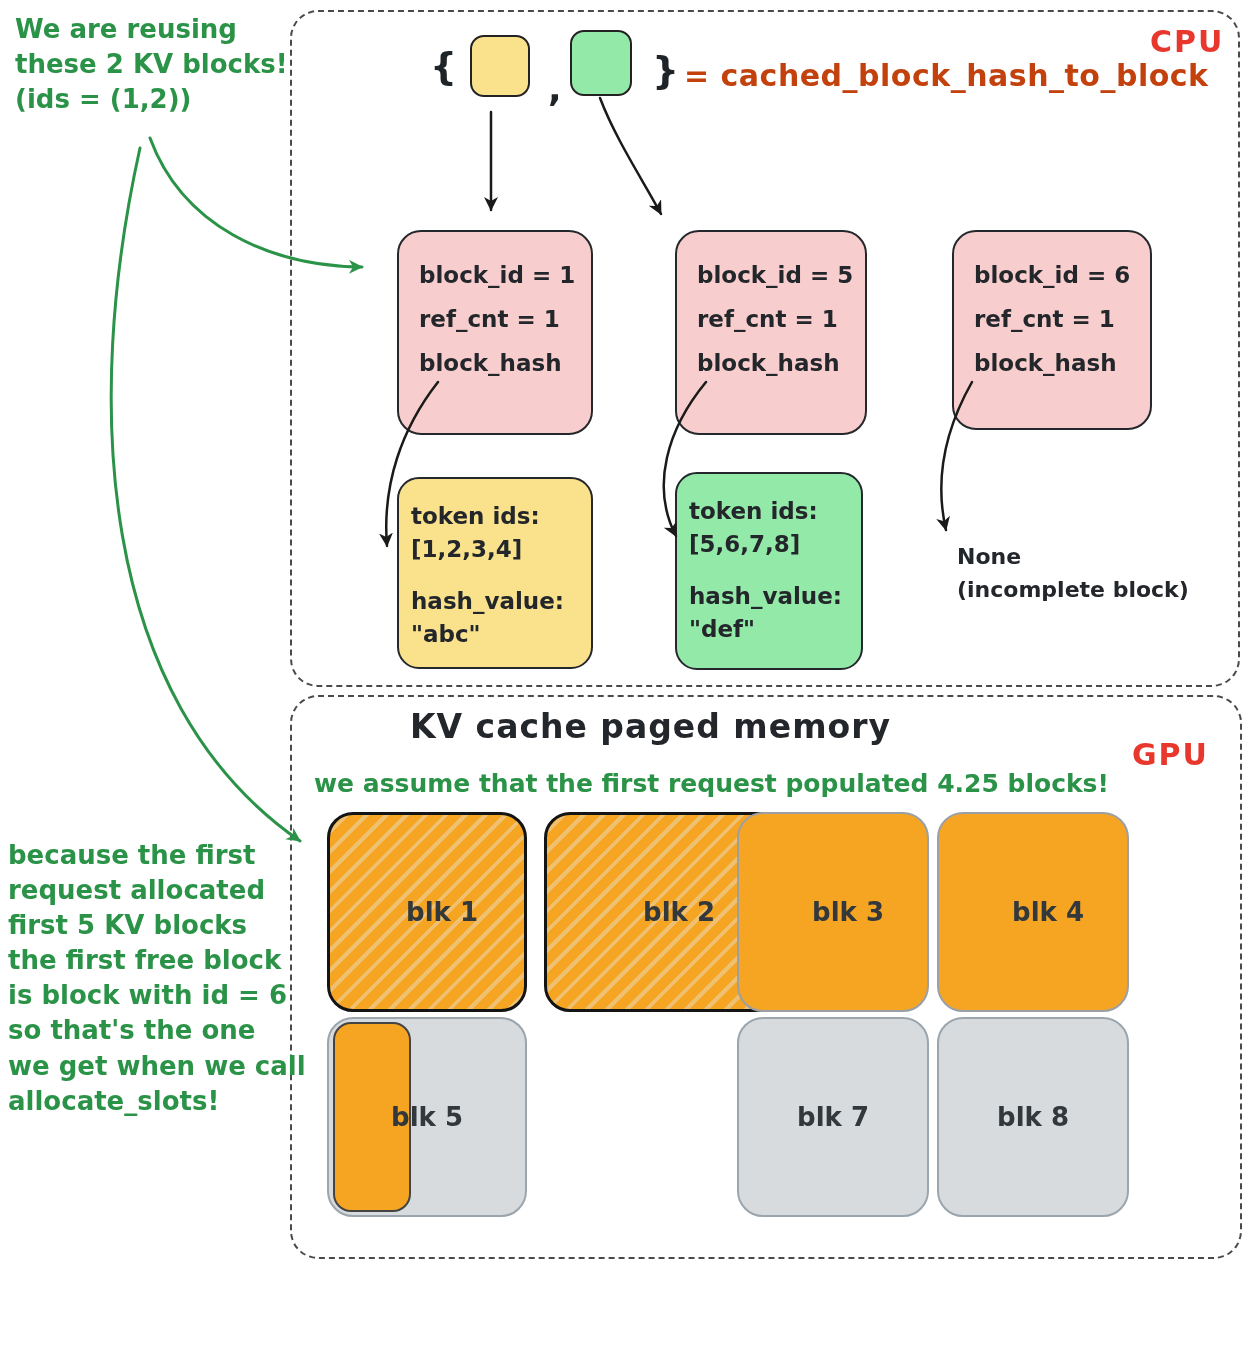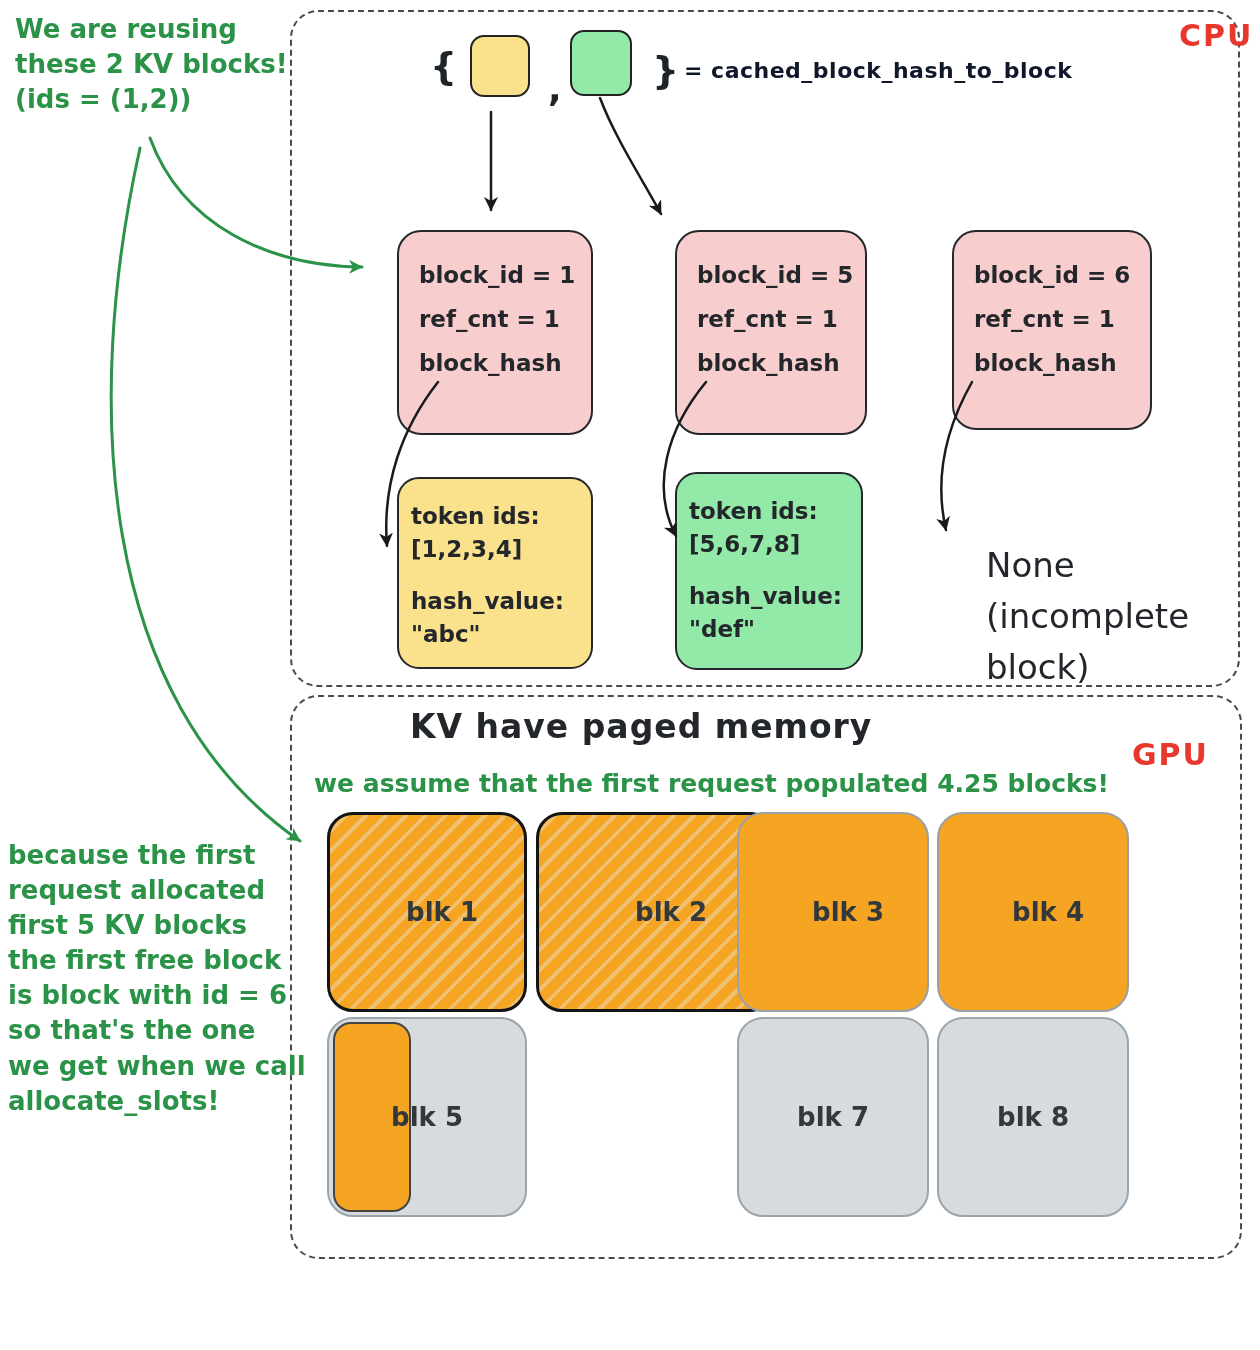--- a/index.html
+++ b/index.html
@@ -4,55 +4,55 @@
 <style>
   html,body{margin:0;padding:0;background:#ffffff;}
   body{font-family:"DejaVu Sans", "Liberation Sans", sans-serif;color:#2b2f33;}
   .canvas{position:relative;width:1260px;height:1350px;background:#fff;overflow:hidden;}
 
   .panel{position:absolute;border:2.5px dashed #4a4a4a;border-radius:28px;background:#fff;}
   .cpu-panel{left:290px;top:10px;width:946px;height:673px;}
   .gpu-panel{left:290px;top:695px;width:948px;height:560px;}
 
   .panel-label{position:absolute;font-size:30px;font-weight:bold;letter-spacing:2px;color:var(--red_label,#e8372c);}
-  .cpu-label{left:858px;top:6px;margin-left:29px;}
+  .cpu-label{left:858px;top:12px;}
   .gpu-label{left:840px;top:40px;}
 
   .chip{position:absolute;border:2.5px solid #222;border-radius:14px;}
   .yellow-chip{left:178px;top:23px;width:56px;height:58px;background:var(--yellow,#fae28c);}
   .green-chip{left:278px;top:18px;width:58px;height:62px;background:var(--green_block,#93e9a8);}
   .brace{position:absolute;font-size:38px;font-weight:600;color:#1f2428;}
   .open-brace{left:138px;top:32px;}
   .comma{left:256px;top:56px;font-size:36px;}
   .close-brace{left:360px;top:36px;}
-  .dict-eq{position:absolute;left:392px;top:46px;font-size:22px;font-weight:600;color:#0f172a;letter-spacing:0.5px;}
+  .dict-eq{position:absolute;left:392px;top:46px;font-size:30px;font-weight:600;color:#c2410c;letter-spacing:0.5px;}
 
   .pink-block{position:absolute;background:var(--pink,#f8cdcd);border:2.5px solid #24282c;border-radius:24px;
     display:flex;flex-direction:column;gap:18px;padding:30px 0 0 20px;font-size:23px;font-weight:600;color:#23272b;box-sizing:border-box;}
   .pink-1{left:105px;top:218px;width:196px;height:205px;}
   .pink-2{left:383px;top:218px;width:192px;height:205px;}
   .pink-3{left:660px;top:218px;width:200px;height:200px;border-radius:24px;}
 
   .token-block{position:absolute;border:2.5px solid #24282c;border-radius:22px;
     display:flex;flex-direction:column;gap:7px;padding:24px 14px 0 12px;font-size:23px;font-weight:600;color:#23272b;box-sizing:border-box;}
   .token-yellow{left:105px;top:465px;width:196px;height:192px;background:var(--yellow,#fae28c);}
   .token-green{left:383px;top:460px;width:188px;height:198px;background:var(--green_block,#93e9a8);}
   .token-block .hash-line{margin-top:19px;}
 
-  .none-note{position:absolute;left:665px;top:528px;font-size:34px;font-weight:400;color:#23272b;white-space:pre-line;line-height:1.5;margin-left:29px;}
+  .none-note{position:absolute;left:665px;top:528px;font-size:22px;font-weight:700;color:#23272b;white-space:pre-line;line-height:1.5;}
 
   .gpu-title{position:absolute;left:118px;top:10px;font-size:33px;font-weight:bold;letter-spacing:1px;color:#23272b;}
   .gpu-note{position:absolute;left:22px;top:72px;font-size:25px;font-weight:600;color:var(--green_text,#2b9348);}
 
   .mem-block{position:absolute;height:200px;border-radius:26px;box-sizing:border-box;
     display:flex;align-items:center;justify-content:center;font-size:26px;font-weight:600;color:#33383d;}
   .row1{top:115px;padding-left:30px;}
   .row2{top:320px;}
   .col1{left:35px;width:200px;}
-  .col2{left:244px;width:240px;}
+  .col2{left:252px;width:240px;}
   .col3{left:445px;width:192px;}
   .col4{left:645px;width:192px;}
   .hatched{background:repeating-linear-gradient(135deg, var(--orange,#f5a522) 0 10px, #efc06f 10px 14px);border:3px solid #141414;}
   .solid-orange{background:var(--orange,#f5a522);border:2px solid #9aa0a6;}
   .solid-gray{background:var(--gray,#d7dbde);border:2px solid #9aa5ad;}
   .mem-label{position:relative;z-index:2;}
   .strip{position:absolute;left:4px;top:3px;bottom:3px;border-radius:18px;z-index:1;}
   .strip-orange{width:78px;background:var(--orange,#f5a522);border:2px solid #444;box-sizing:border-box;}
   .strip-blue{width:142px;background:var(--blue,#a9d7f5);border:2px solid #8fa9bd;box-sizing:border-box;}
 
@@ -107,21 +107,21 @@
       <div>[5,6,7,8]</div>
       <div class="hash-line">hash_value:</div>
       <div>"def"</div>
     </div>
 
     <div class="none-note">None
 (incomplete block)</div>
   </div>
 
   <div class="panel gpu-panel">
-    <div class="gpu-title">KV have paged memory</div>
+    <div class="gpu-title">KV cache paged memory</div>
     <div class="panel-label gpu-label">GPU</div>
     <div class="gpu-note">we assume that the first request populated 4.25 blocks!</div>
 
     <div class="mem-block row1 col1 hatched">
       <span class="mem-label">blk 1</span>
     </div>
     <div class="mem-block row1 col2 hatched">
       <span class="mem-label">blk 2</span>
     </div>
     <div class="mem-block row1 col3 solid-orange">

